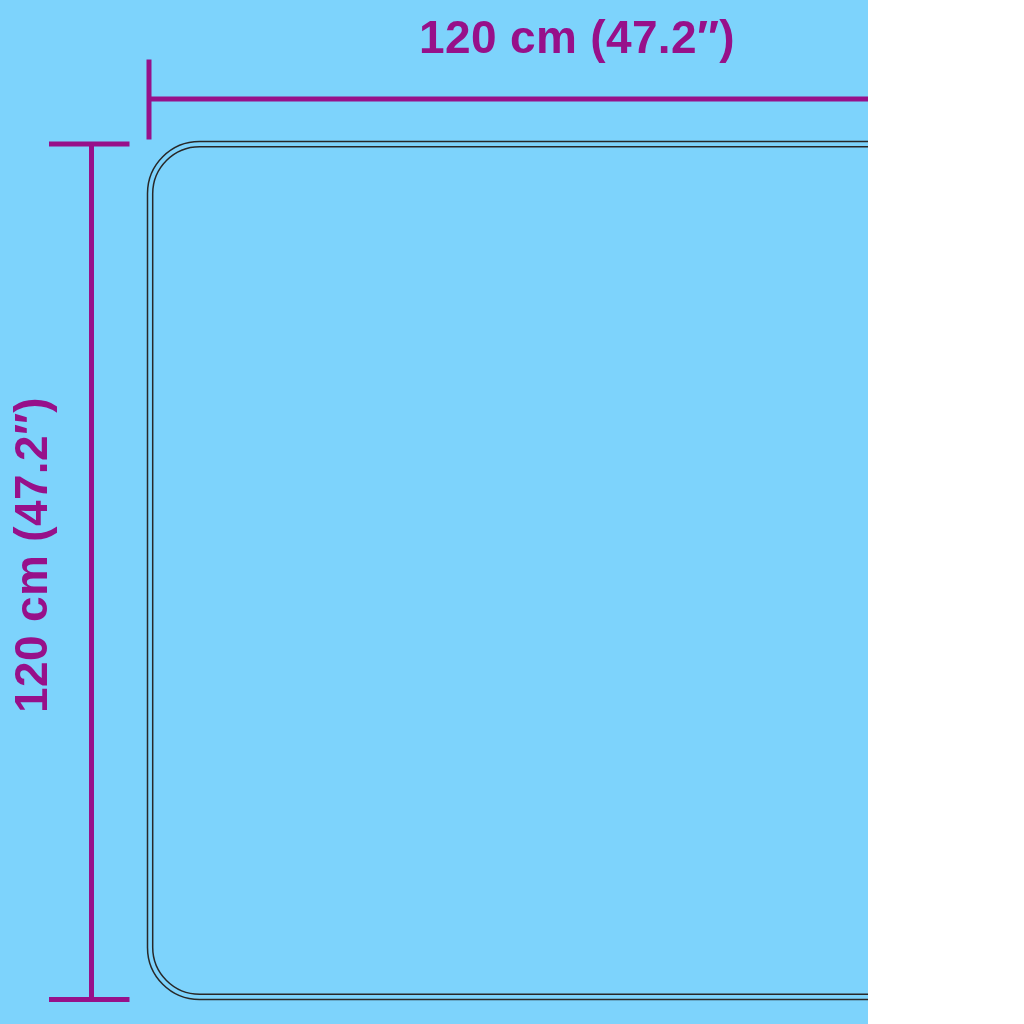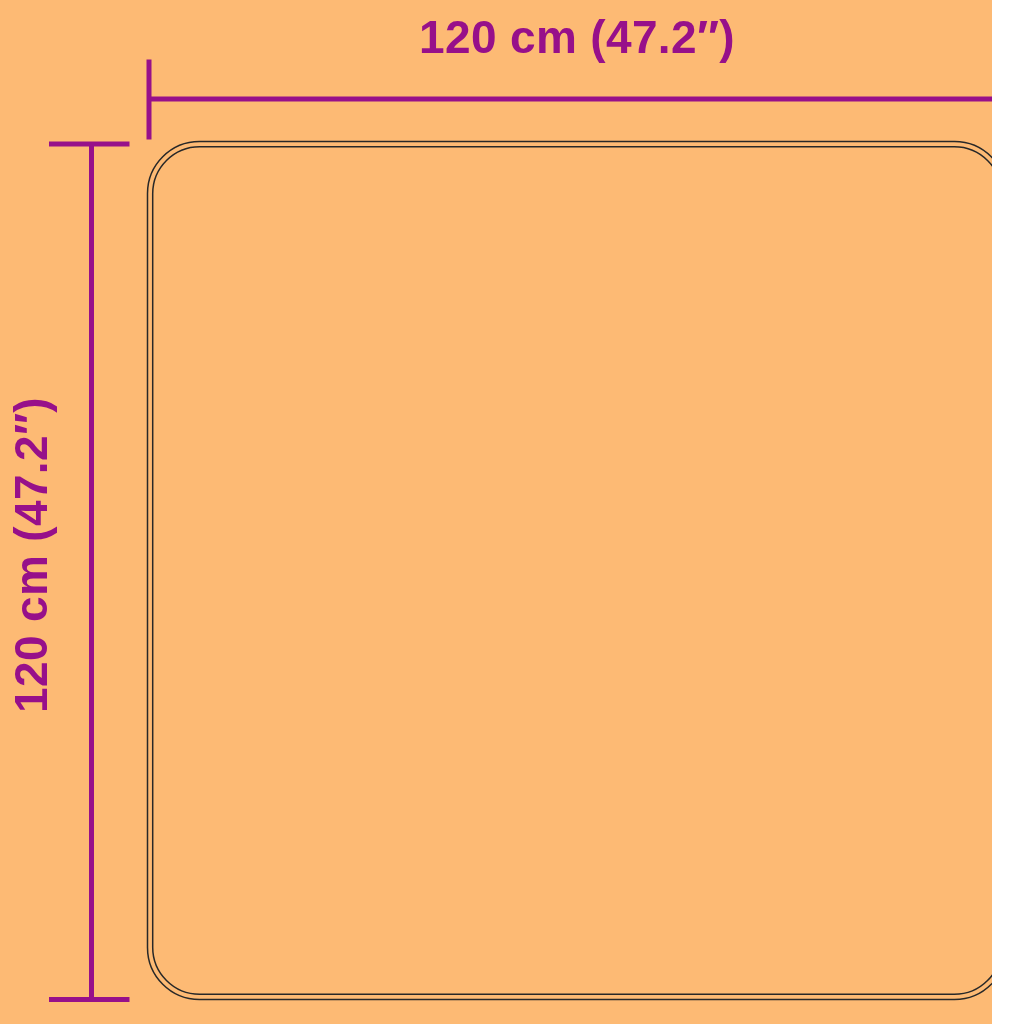--- a/index.html
+++ b/index.html
@@ -1,16 +1,16 @@
 <!DOCTYPE html>
 <html><head>
 <meta charset="utf-8">
 <style>
   html,body{margin:0;padding:0;background:#ffffff;}
-  .wrap{width:992px;height:1024px;position:relative;overflow:hidden;background:#fdba74;}
+  .wrap{width:868px;height:1024px;position:relative;overflow:hidden;background:#7dd3fc;}
   svg{display:block;}
   text{font-family:"Liberation Sans", sans-serif;font-weight:bold;fill:#97108a;}
 </style>
 </head>
 <body>
 <div class="wrap">
 <svg width="1024" height="1024" viewBox="0 0 1024 1024">
 
   <rect x="147.5" y="141.5" width="859" height="858" rx="52" ry="52" fill="none" stroke="#282828" stroke-width="1.5"></rect>
   <rect x="152.7" y="146.7" width="848.6" height="847.6" rx="47" ry="47" fill="none" stroke="#282828" stroke-width="1.5"></rect>

